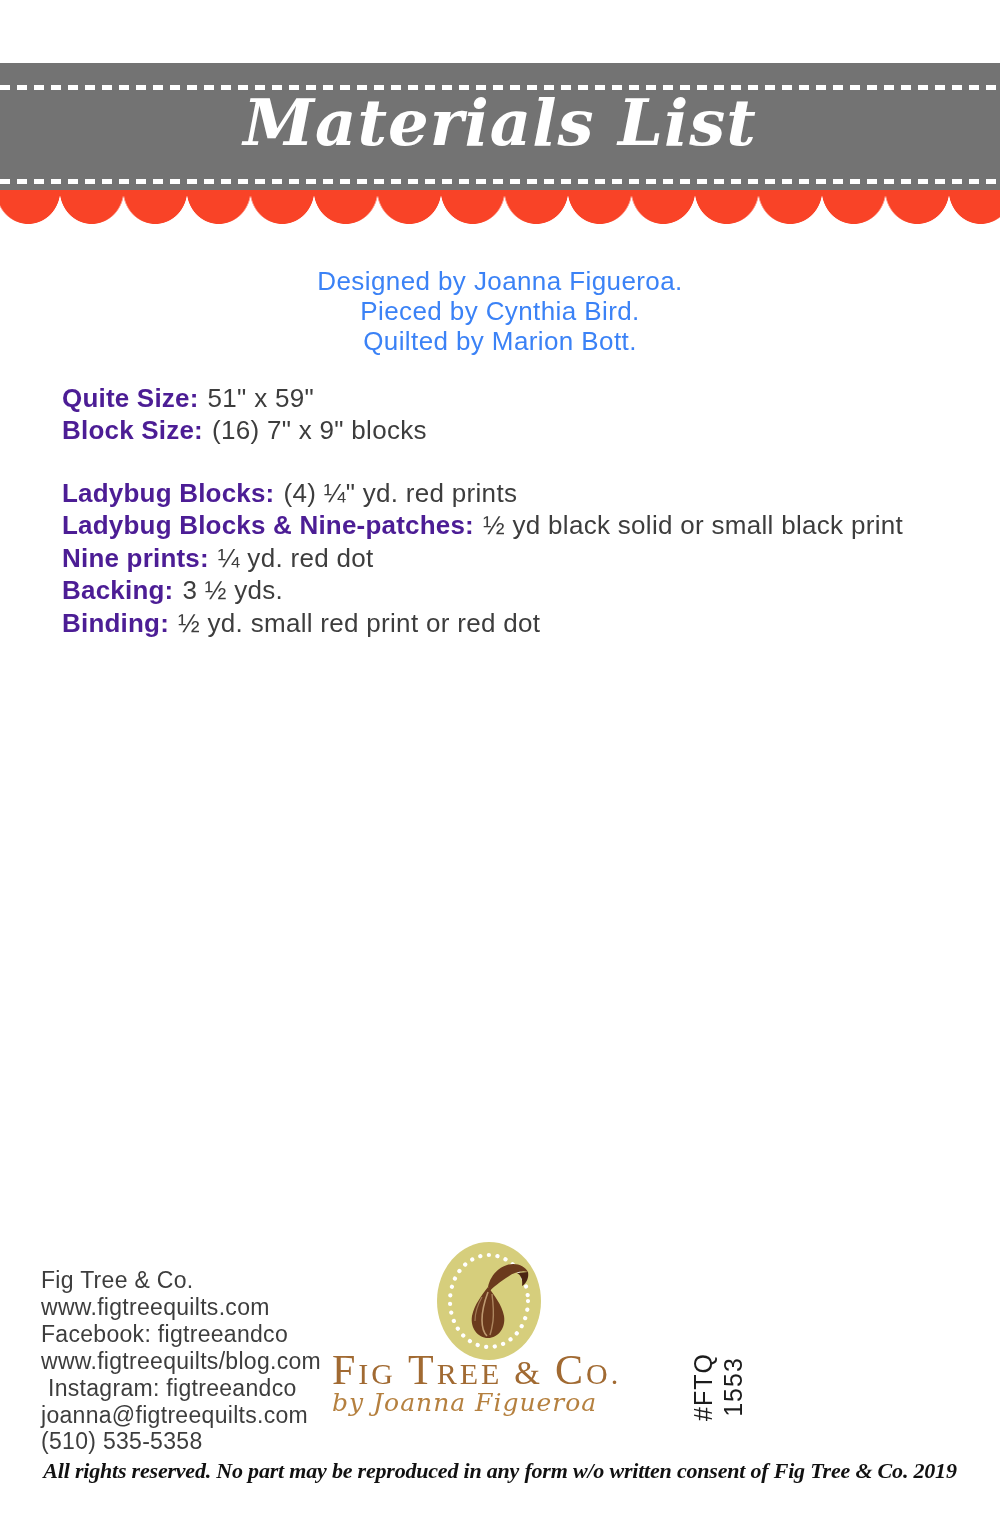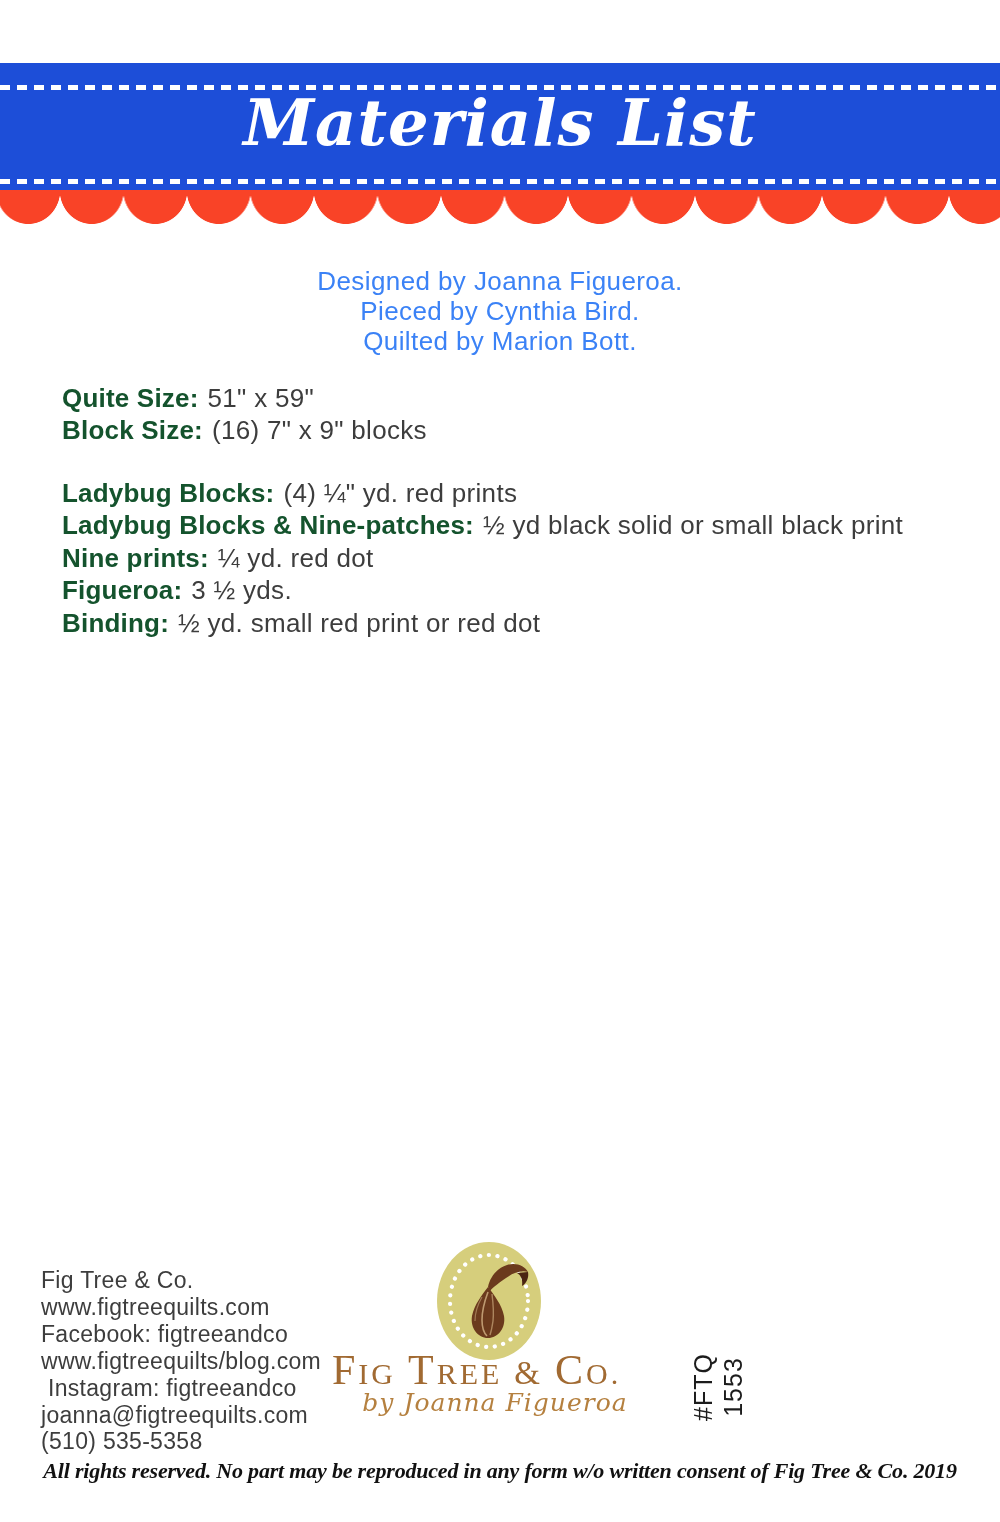--- a/index.html
+++ b/index.html
@@ -6,21 +6,21 @@
   html,body { background:#ffffff; }
   body { font-family:"Liberation Sans", sans-serif; }
   .page {
     position:relative; width:1000px; height:1522px;
     background:#ffffff; overflow:hidden; margin:0 auto;
   }
 
   
   .banner {
     position:absolute; left:0; top:63px; width:1000px; height:127px;
-    background:#1d4ed8;
+    background:#737373;
   }
   .dash {
     position:absolute; left:0; width:100%; height:5px;
     background-image:repeating-linear-gradient(to right,
       #ffffff 0px, #ffffff 10px, rgba(0,0,0,0) 10px, rgba(0,0,0,0) 17px);
   }
   .dash-top { top:22px; }
   .dash-bottom { top:116px; }
   .banner-title {
     position:absolute; top:18px; left:0; width:100%;
@@ -42,42 +42,42 @@
   .credits {
     position:absolute; left:0; top:266px; width:1000px;
     text-align:center; color:#3b82f6;
     font-size:26px; line-height:30px; letter-spacing:0.4px;
   }
 
   
   .sizes   { position:absolute; left:62px; top:382px; }
   .materials { position:absolute; left:62px; top:477px; }
   .mrow { font-size:26px; line-height:32.4px; color:#3d3d3d; letter-spacing:0.3px; white-space:nowrap; }
-  .mrow .lbl { font-weight:700; color:#14532d; margin-right:9px; letter-spacing:0.2px; }
+  .mrow .lbl { font-weight:700; color:#4c1d95; margin-right:9px; letter-spacing:0.2px; }
 
   
   .contact {
     position:absolute; left:41px; top:1267px;
     font-size:23px; line-height:26.9px; color:#3d3d3d; letter-spacing:0.3px;
   }
   .contact .indent { padding-left:7px; }
 
   .logo-oval { position:absolute; left:437px; top:1242px; width:104px; height:118px; z-index:1; }
   .brand {
     position:absolute; left:332px; top:1346px; width:340px; z-index:2;
     color:#a16a32; font-family:"Liberation Serif", serif;
     letter-spacing:3px; white-space:nowrap;
   }
   .brand .big  { font-size:42px; }
   .brand .small{ font-size:30px; }
   .brand .amp  { font-size:33px; }
   .brand .gsp  { margin-right:12px; }
   .byline {
     position:absolute; left:332px; top:1388px; width:340px; z-index:2;
-    text-align:center; padding-right:14px;
+    text-align:left; padding-right:14px;
     color:#b5803f; font-family:"DejaVu Serif", serif;
     font-style:italic; font-size:25px; letter-spacing:1px;
   }
   .pattern-number {
     position:absolute; left:638px; top:1372px; width:130px; height:30px;
     transform:rotate(-90deg);
     text-align:center; font-size:25px; letter-spacing:1px; color:#1c1c1c;
     line-height:30px;
   }
   .copyright {
@@ -108,21 +108,21 @@
 
   <section class="sizes">
     <p class="mrow"><span class="lbl">Quite Size:</span><span>51" x 59"</span></p>
     <p class="mrow"><span class="lbl">Block Size:</span><span>(16) 7" x 9" blocks</span></p>
   </section>
 
   <section class="materials">
     <p class="mrow"><span class="lbl">Ladybug Blocks:</span><span>(4) ¼" yd. red prints</span></p>
     <p class="mrow"><span class="lbl">Ladybug Blocks &amp; Nine-patches:</span><span>½ yd black solid or small black print</span></p>
     <p class="mrow"><span class="lbl">Nine prints:</span><span>¼ yd. red dot</span></p>
-    <p class="mrow"><span class="lbl">Figueroa:</span><span>3 ½ yds.</span></p>
+    <p class="mrow"><span class="lbl">Backing:</span><span>3 ½ yds.</span></p>
     <p class="mrow"><span class="lbl">Binding:</span><span>½ yd. small red print or red dot</span></p>
   </section>
 
   <section class="contact">
     <p>Fig Tree &amp; Co.</p>
     <p>www.figtreequilts.com</p>
     <p>Facebook: figtreeandco</p>
     <p>www.figtreequilts/blog.com</p>
     <p class="indent">Instagram: figtreeandco</p>
     <p>joanna@figtreequilts.com</p>

